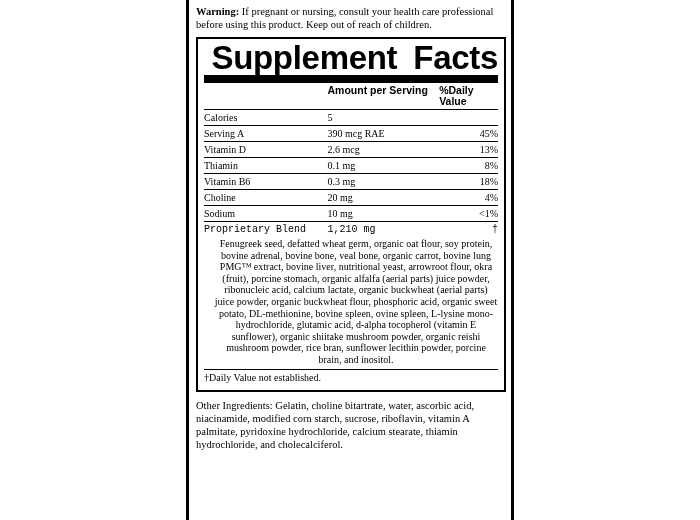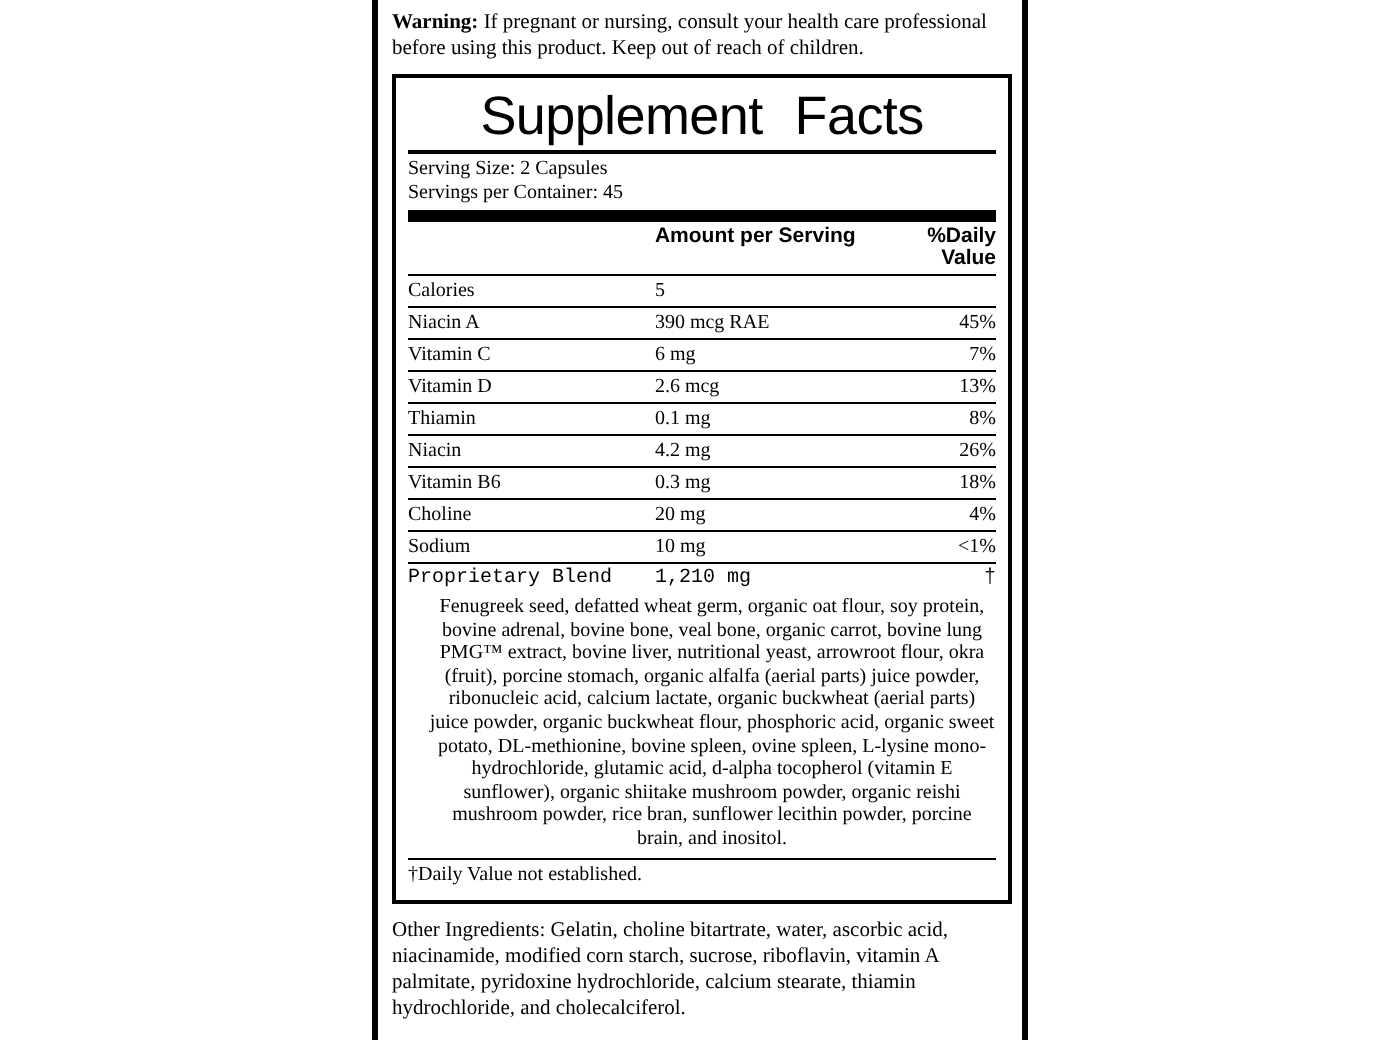--- a/index.html
+++ b/index.html
@@ -52,26 +52,26 @@
     border: 2px solid #000;
     padding: 0;
     background: #fff;
     box-sizing: border-box;
     width: 310px;
   }
   .panel-inner { padding: 3px 6px 4px 6px; }
 
   .sf-title {
     font-family: "Liberation Sans", sans-serif;
-    font-weight: normal;
-    font-size: 27px;
+    font-weight: bold;
+    font-size: 33px;
     letter-spacing: -0.3px;
     line-height: 30px;
     margin: 1px 0 2px 0;
-    text-align: center;
+    text-align: right;
   }
   .sf-title .gap { display: inline-block; width: 16px; }
 
   .hr-thin { border-top: 1px solid #000; margin: 0; }
   .hr-med  { border-top: 2px solid #000; margin: 0; }
   .hr-thick{ border-top: 6px solid #000; margin: 0; }
 
   .serving {
     font-size: 10px;
     line-height: 11.5px;
@@ -95,21 +95,21 @@
   .col-dv    { width: 20%; text-align: right; }
 
   .hdr-row td {
     font-weight: bold;
     font-family: "Liberation Sans", sans-serif;
     font-size: 10.5px;
     border-bottom: 1px solid #000;
     padding-bottom: 2px;
   }
   .hdr-amt { text-align: left; }
-  .hdr-dv { text-align: right; }
+  .hdr-dv { text-align: left; }
 
   .blend-name { padding-top: 3px; }
   .blend-body {
     font-size: 10px;
     line-height: 11.6px;
     padding: 1px 0 3px 10px;
     text-align: center;
   }
   .dagger-note {
     font-size: 10px;
@@ -139,64 +139,50 @@
 
     <div class="panel">
       <div class="panel-inner">
 
         <div class="sf-title">
           <span>Supplement</span><span class="gap"></span><span>Facts</span>
         </div>
 
         <div class="hr-med"></div>
 
-        <div class="serving">
-          <div>Serving Size: 2 Capsules</div>
-          <div>Servings per Container: 45</div>
-        </div>
 
         <div class="hr-thick"></div>
 
         <table class="facts">
           <tbody>
               <tr class="hdr-row">
             <td class="col-name"></td>
             <td class="col-amt hdr-amt">Amount per Serving</td>
             <td class="col-dv hdr-dv">%Daily Value</td>
           </tr>
 
           <tr>
             <td class="col-name">Calories</td>
             <td class="col-amt">5</td>
             <td class="col-dv"></td>
           </tr>
           <tr>
-            <td class="col-name">Niacin A</td>
+            <td class="col-name">Serving A</td>
             <td class="col-amt">390 mcg RAE</td>
             <td class="col-dv">45%</td>
-          </tr>
-          <tr>
-            <td class="col-name">Vitamin C</td>
-            <td class="col-amt">6 mg</td>
-            <td class="col-dv">7%</td>
           </tr>
           <tr>
             <td class="col-name">Vitamin D</td>
             <td class="col-amt">2.6 mcg</td>
             <td class="col-dv">13%</td>
           </tr>
           <tr>
             <td class="col-name">Thiamin</td>
             <td class="col-amt">0.1 mg</td>
             <td class="col-dv">8%</td>
-          </tr>
-          <tr>
-            <td class="col-name">Niacin</td>
-            <td class="col-amt">4.2 mg</td>
-            <td class="col-dv">26%</td>
           </tr>
           <tr>
             <td class="col-name">Vitamin B6</td>
             <td class="col-amt">0.3 mg</td>
             <td class="col-dv">18%</td>
           </tr>
           <tr>
             <td class="col-name">Choline</td>
             <td class="col-amt">20 mg</td>
             <td class="col-dv">4%</td>

